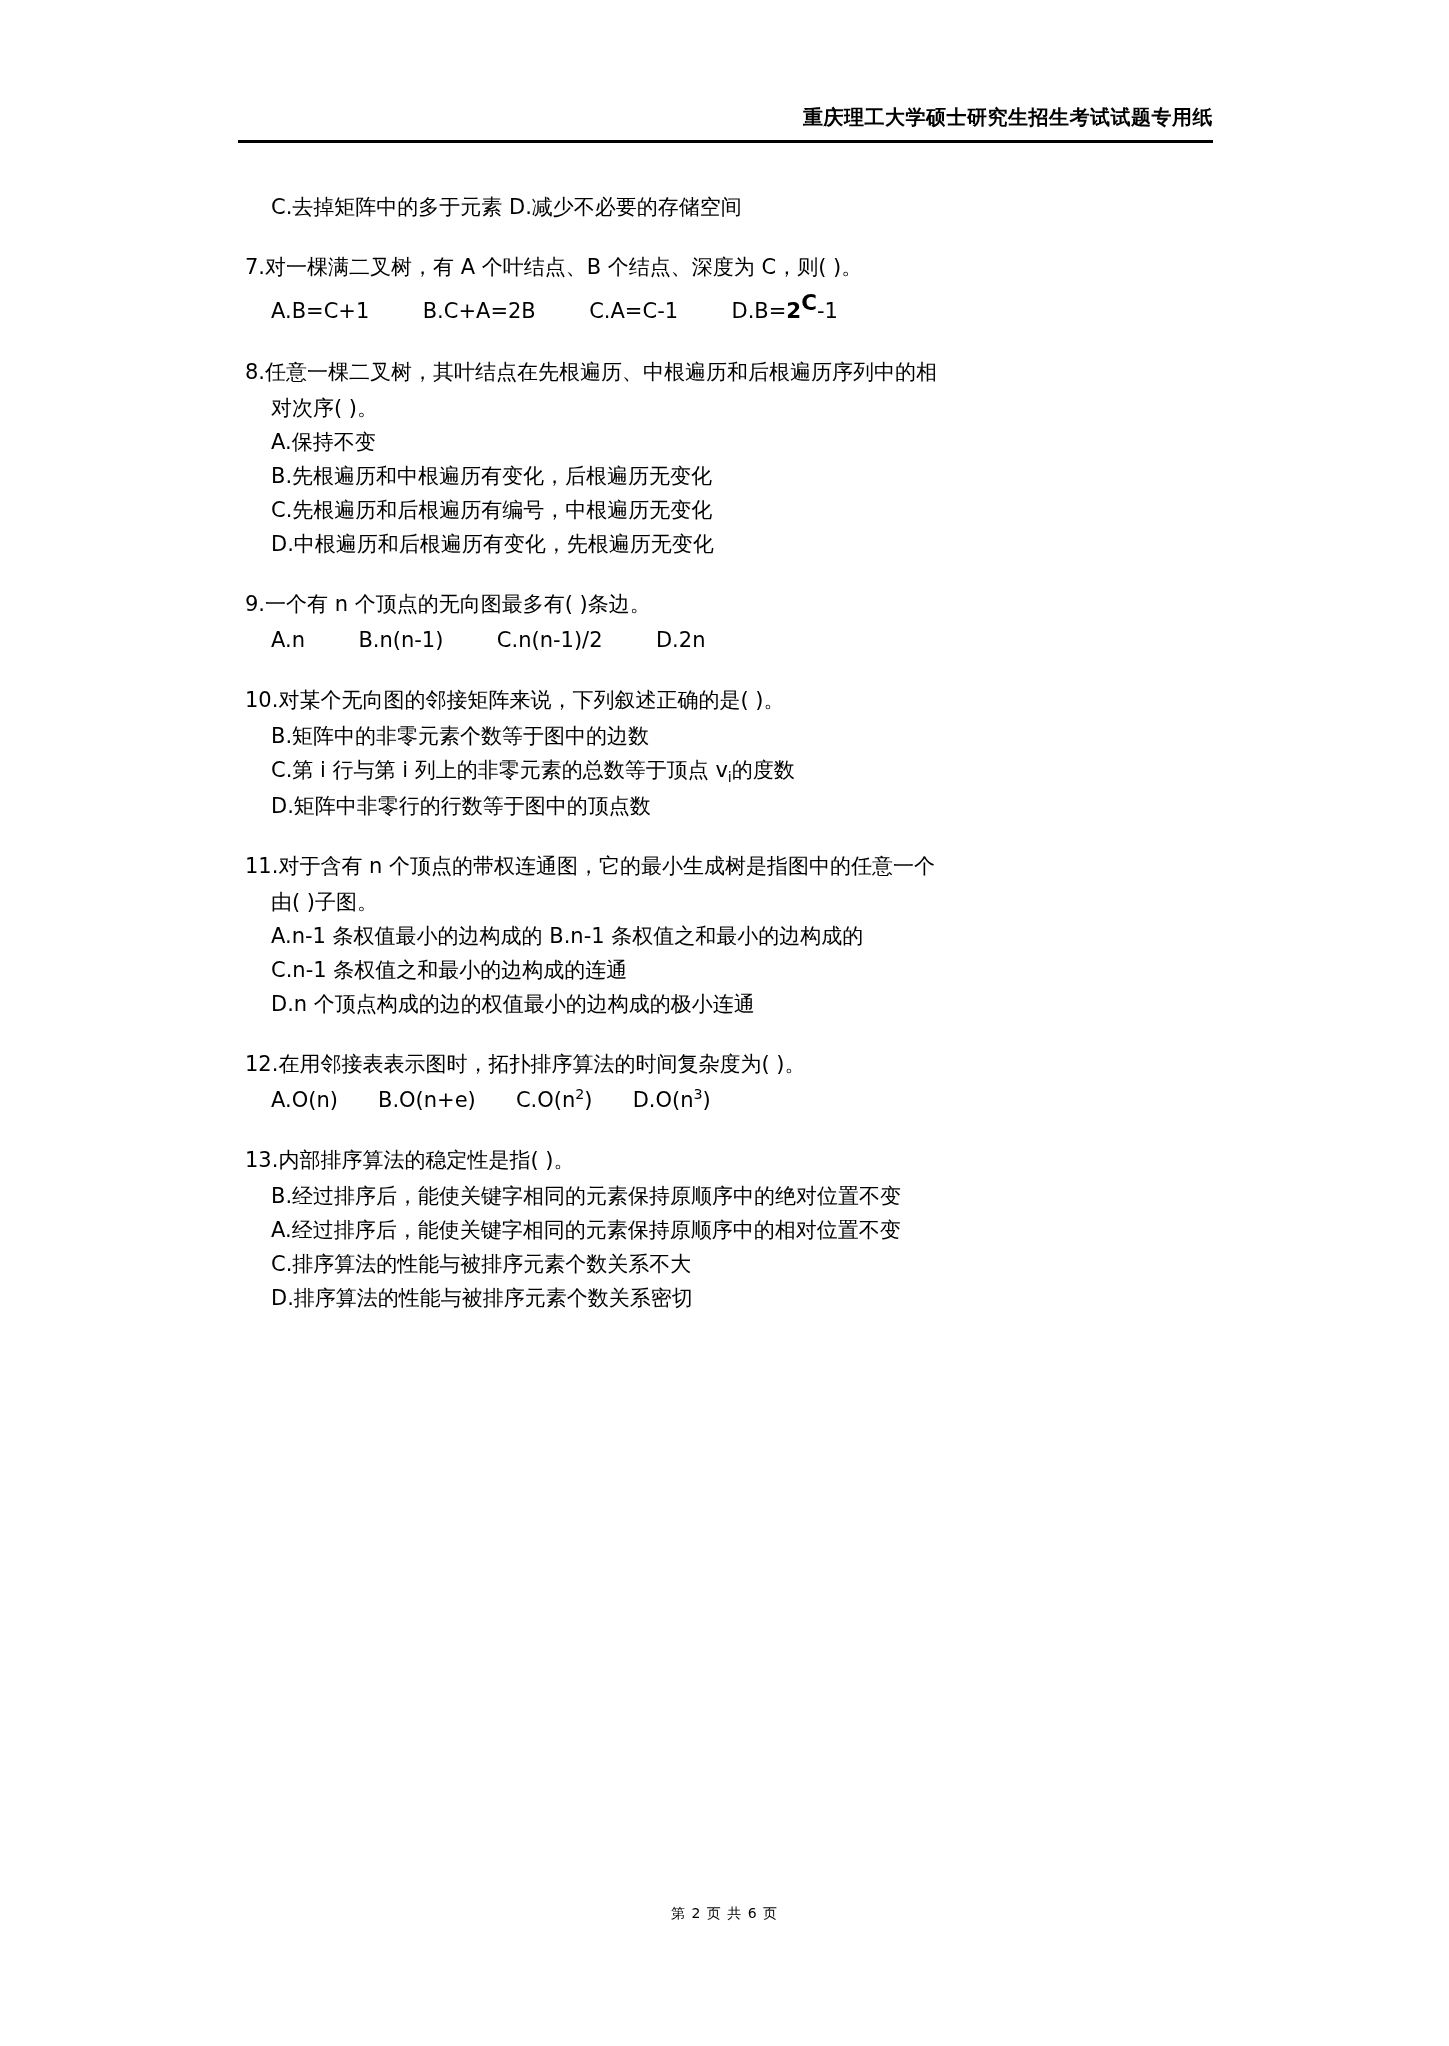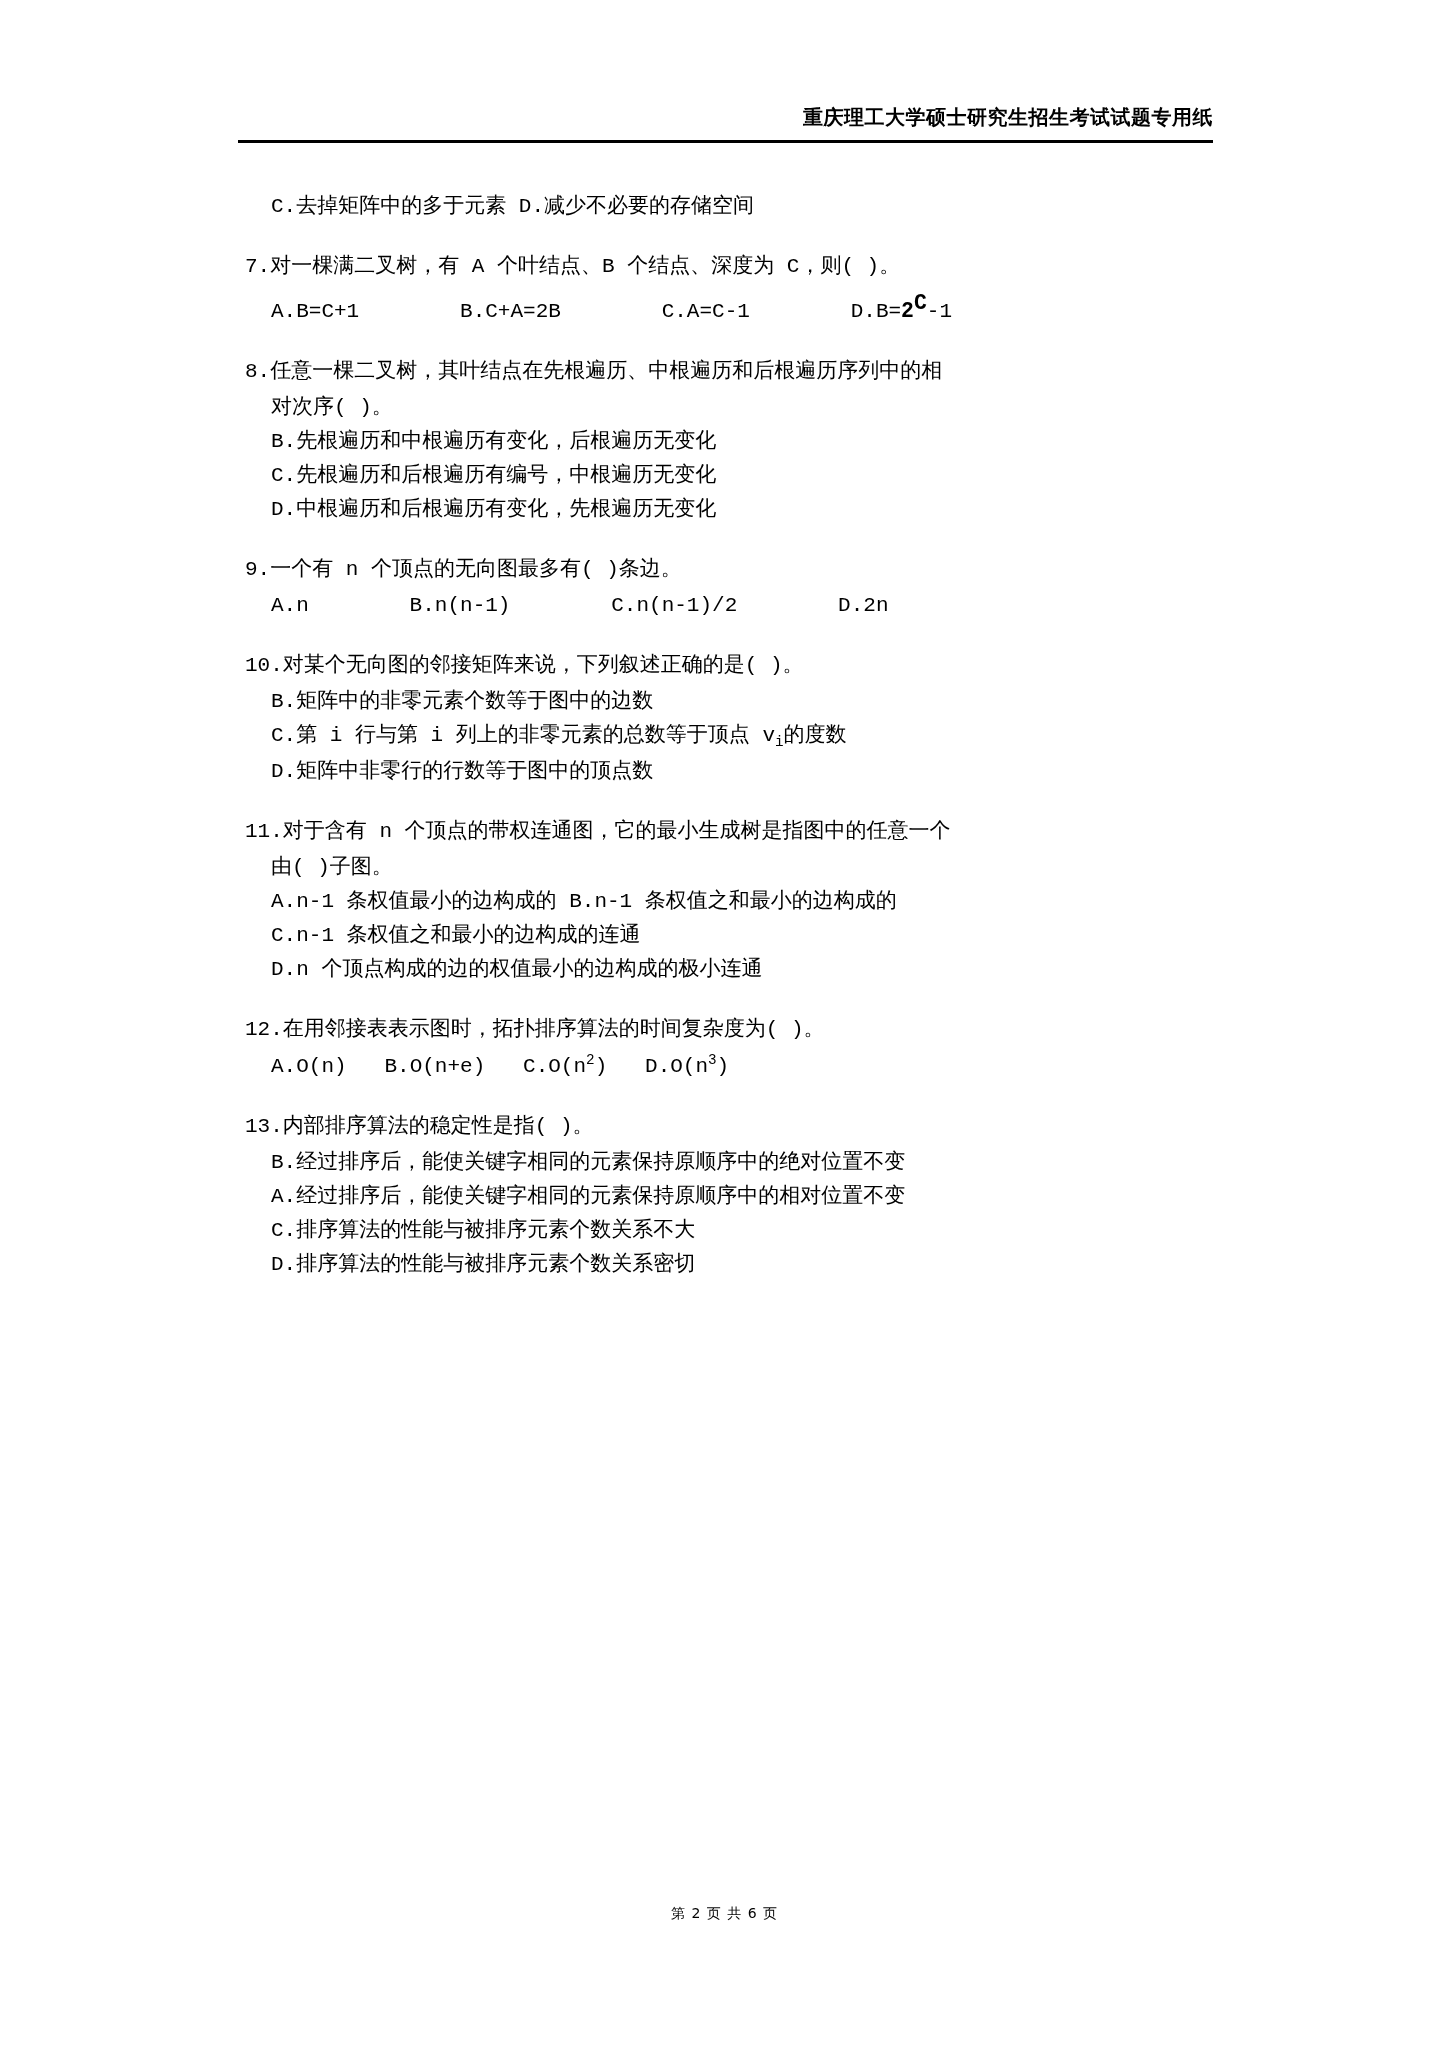--- a/index.html
+++ b/index.html
@@ -43,21 +43,20 @@
   .content {
     position: absolute;
     top: 190px;
     left: 245px;
     width: 975px;
     font-size: 21px;
     line-height: 1.62;
   }
   .q-block {
     margin-bottom: 26px;
-    font-family: Liberation Mono, monospace;
   }
   .q-stem {
     margin-bottom: 2px;
     text-indent: 0;
   }
   .stem-cont {
     padding-left: 26px;
   }
   .opts-inline {
     padding-left: 26px;
@@ -105,20 +104,21 @@
     </div>
 
     <div class="q-block">
       <div class="q-stem">7.对一棵满二叉树，有 A 个叶结点、B 个结点、深度为 C，则(        )。</div>
       <div class="opts-inline"><span>A.B=C+1        B.C+A=2B        C.A=C-1        D.B=</span><span class="bigpow">2</span><sup class="bigpow">C</sup><span>-1</span></div>
     </div>
 
     <div class="q-block">
       <div class="q-stem">8.任意一棵二叉树，其叶结点在先根遍历、中根遍历和后根遍历序列中的相</div>
       <div class="stem-cont">对次序(        )。</div>
+      <div class="opt-line">A.保持不变</div>
       <div class="opt-line">B.先根遍历和中根遍历有变化，后根遍历无变化</div>
       <div class="opt-line">C.先根遍历和后根遍历有编号，中根遍历无变化</div>
       <div class="opt-line">D.中根遍历和后根遍历有变化，先根遍历无变化</div>
     </div>
 
     <div class="q-block">
       <div class="q-stem">9.一个有 n 个顶点的无向图最多有(          )条边。</div>
       <div class="opts-inline">A.n        B.n(n-1)        C.n(n-1)/2        D.2n</div>
     </div>
 

